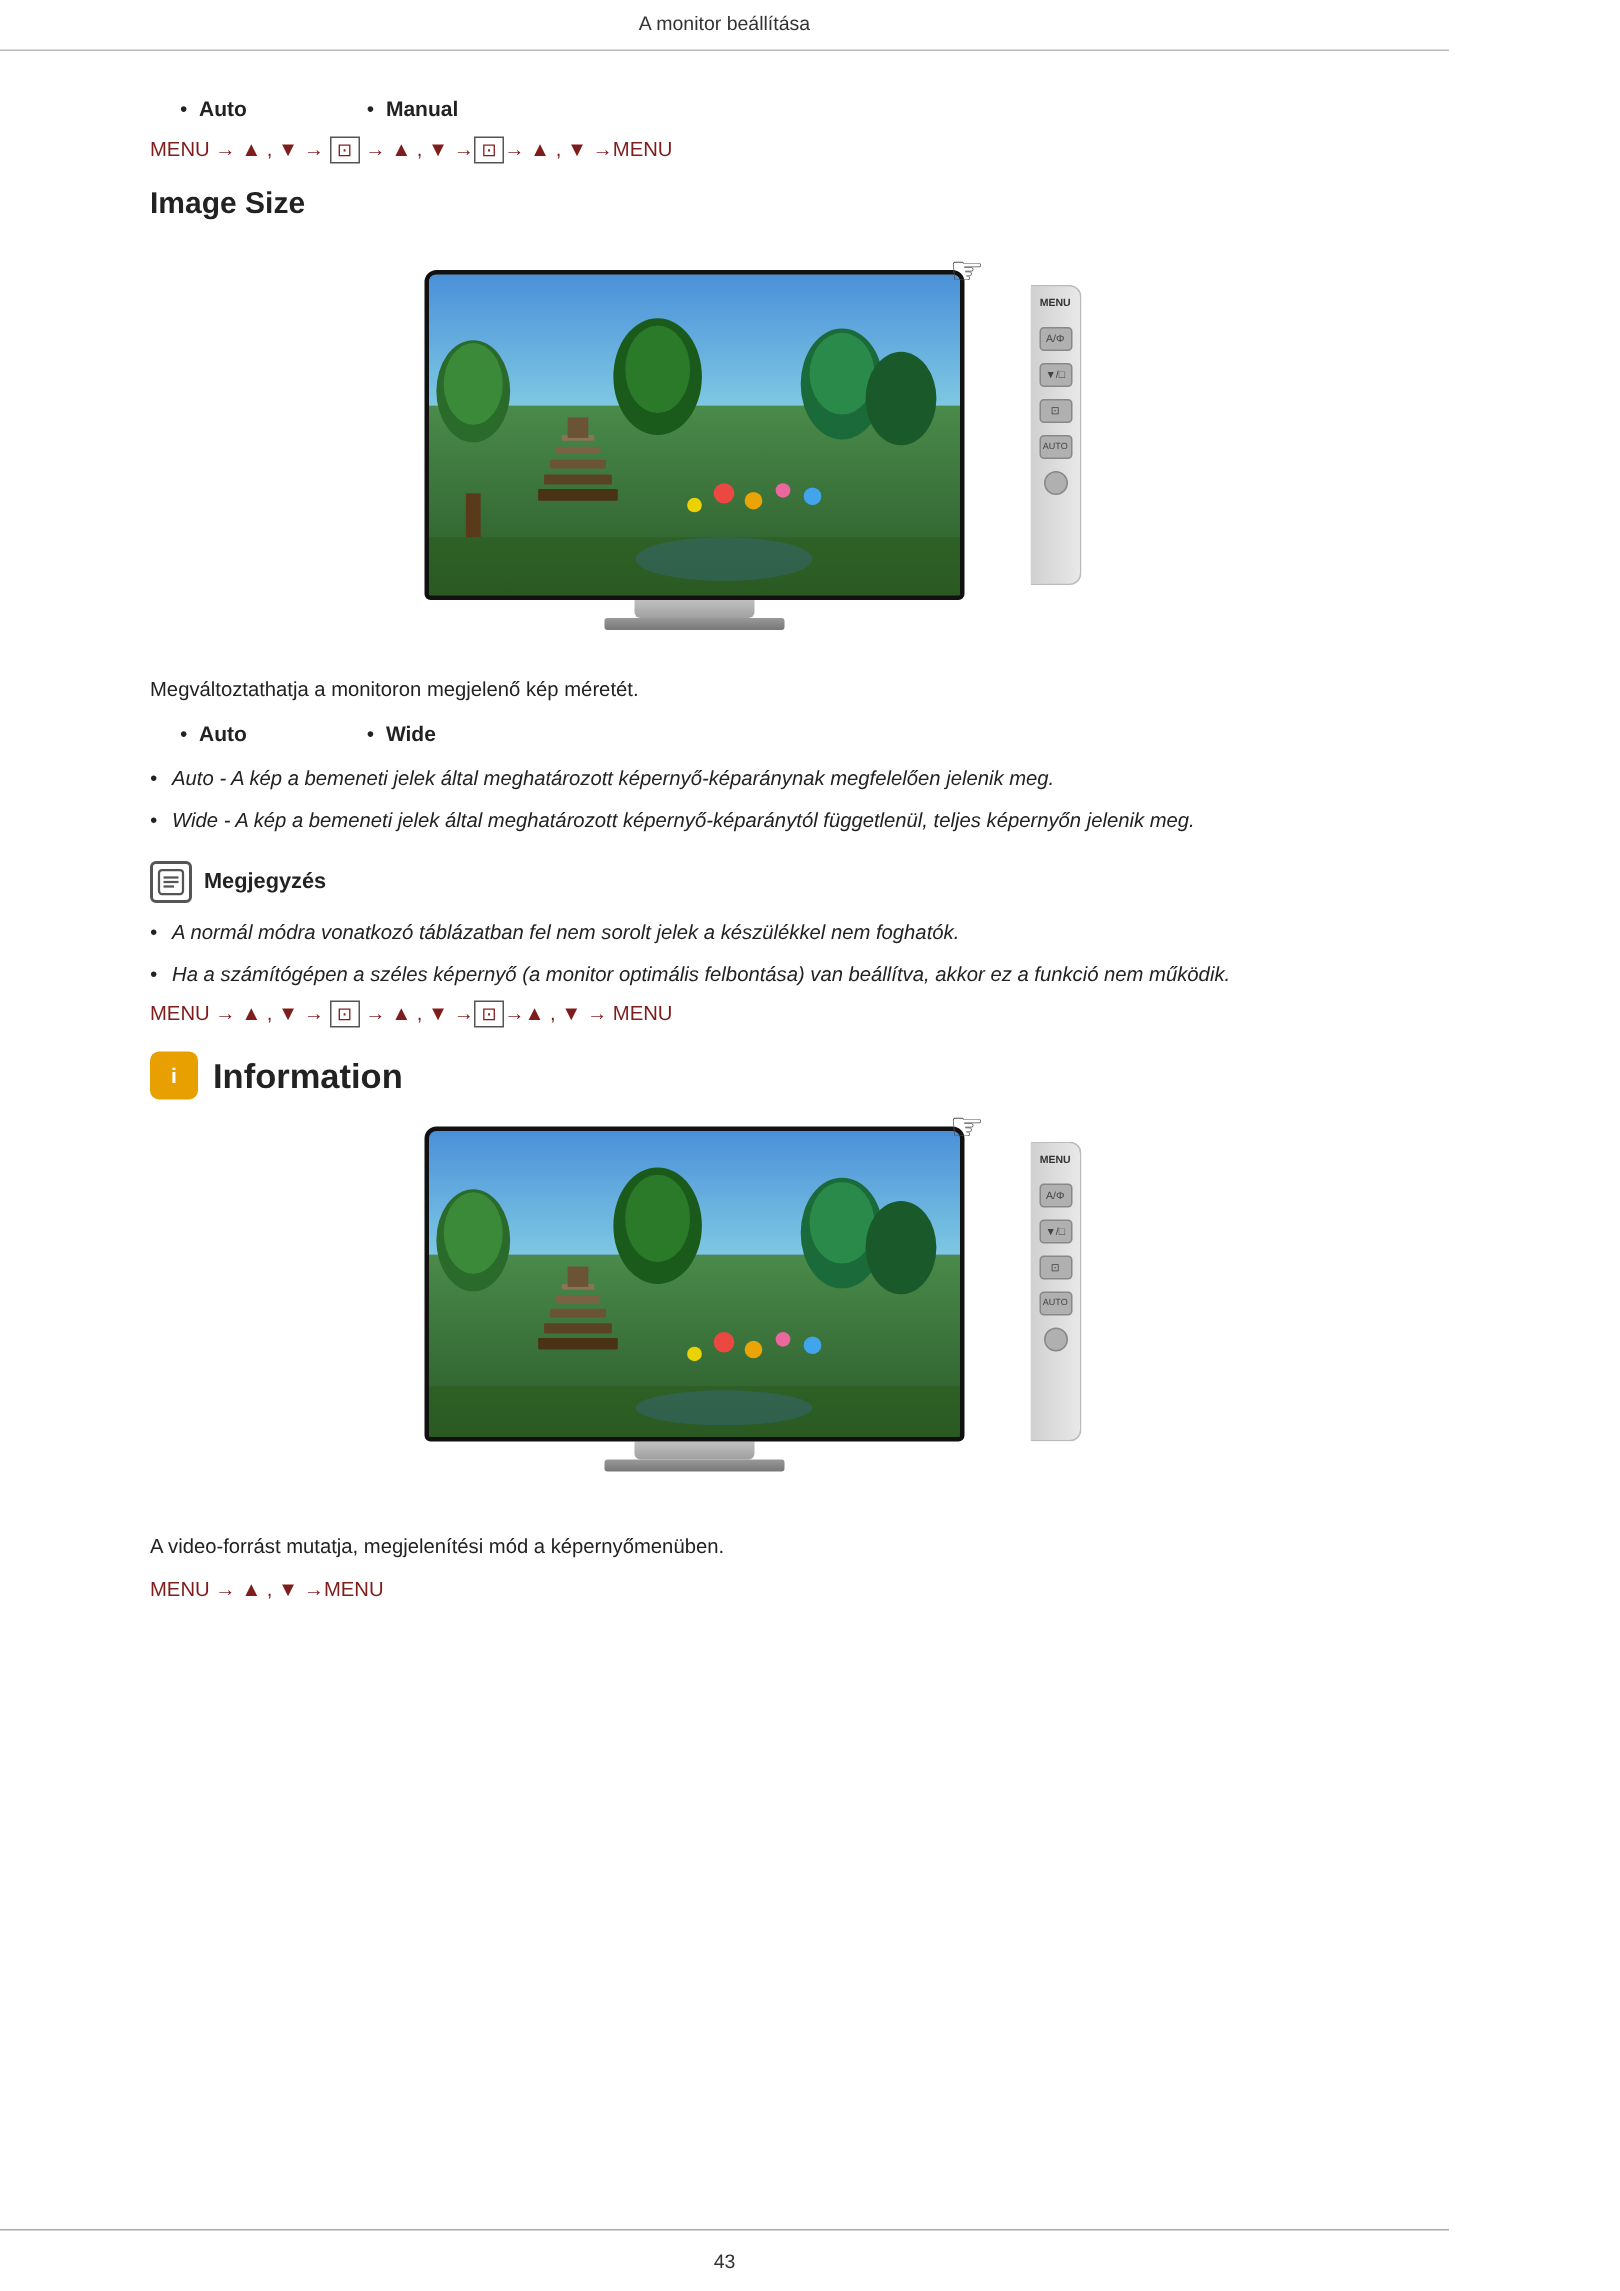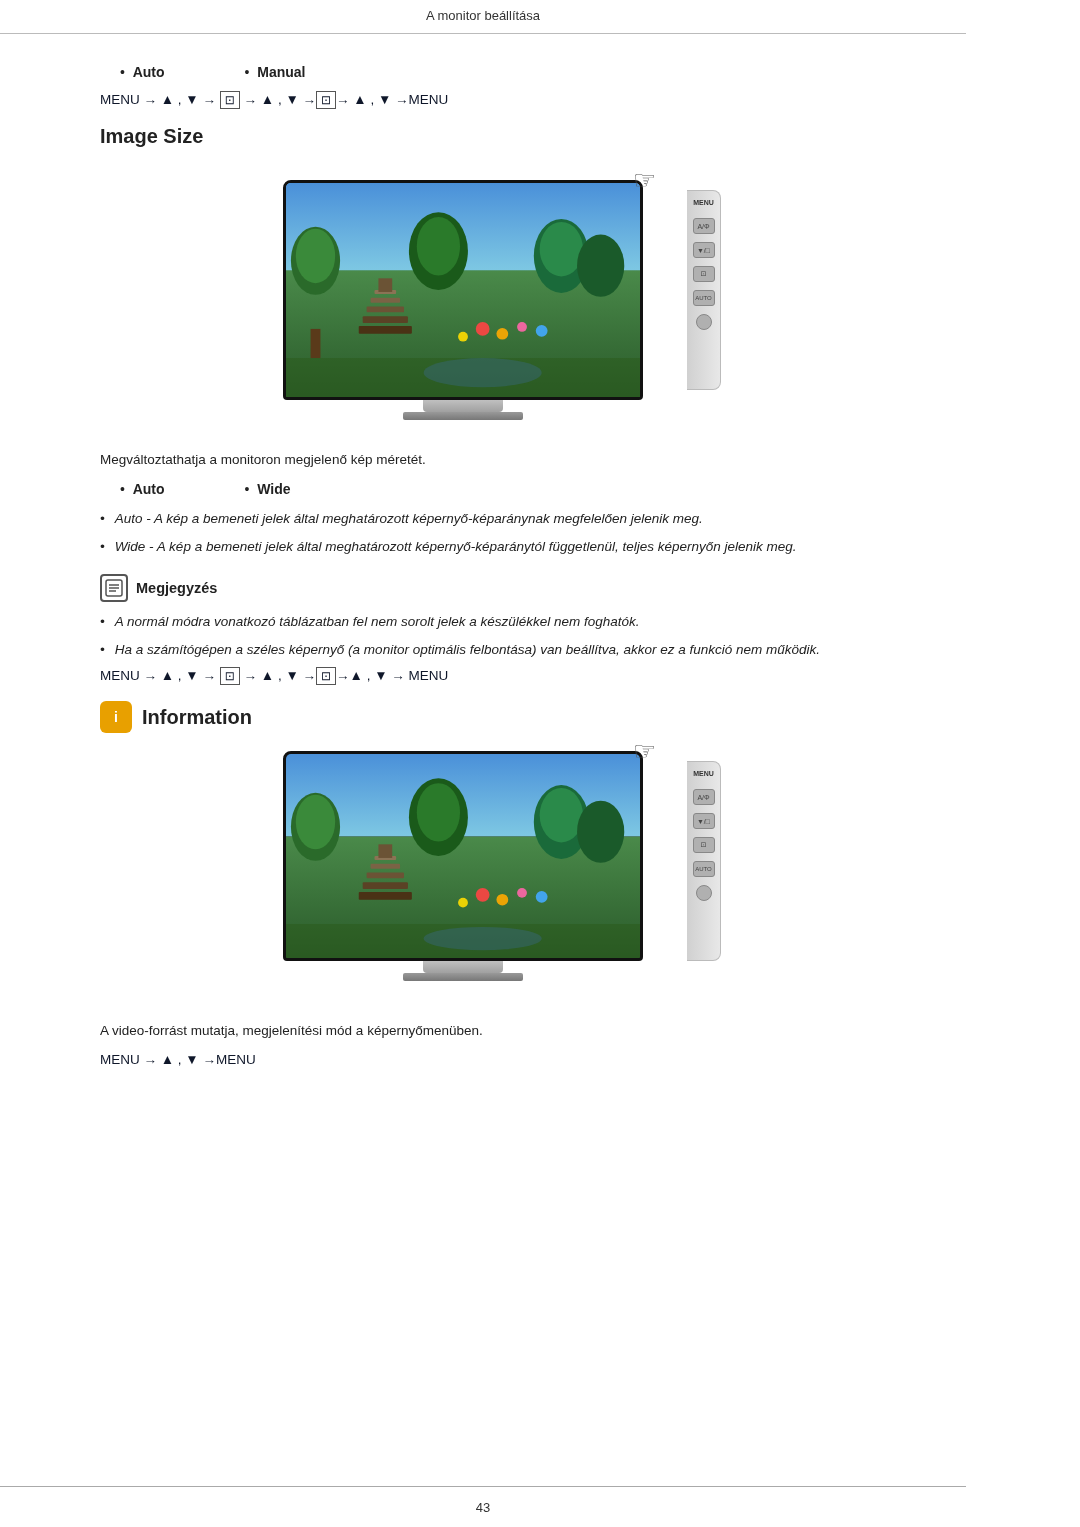--- a/index.html
+++ b/index.html
@@ -38,21 +38,21 @@
     .bullet-item {
       font-size: 14px;
     }
     .bullet-item strong {
       font-weight: bold;
     }
     .menu-line {
       font-size: 13.5px;
       margin: 8px 0 18px 0;
       font-family: Arial, sans-serif;
-      color: #0f172a;
+      color: #7f1d1d;
     }
     .section-title {
       font-size: 20px;
       font-weight: bold;
       margin-bottom: 32px;
       margin-top: 10px;
     }
     .monitor-image-container {
       display: flex;
       justify-content: center;
@@ -202,21 +202,21 @@
       display: flex;
       align-items: center;
       justify-content: center;
       margin-right: 10px;
       flex-shrink: 0;
       color: #fff;
       font-size: 18px;
       font-weight: bold;
     }
     .info-title {
-      font-size: 20px;
+      font-size: 23px;
       font-weight: bold;
     }
     .page-number {
       text-align: center;
       position: absolute;
       bottom: 12px;
       width: 100%;
       font-size: 13px;
       color: #333;
     }

